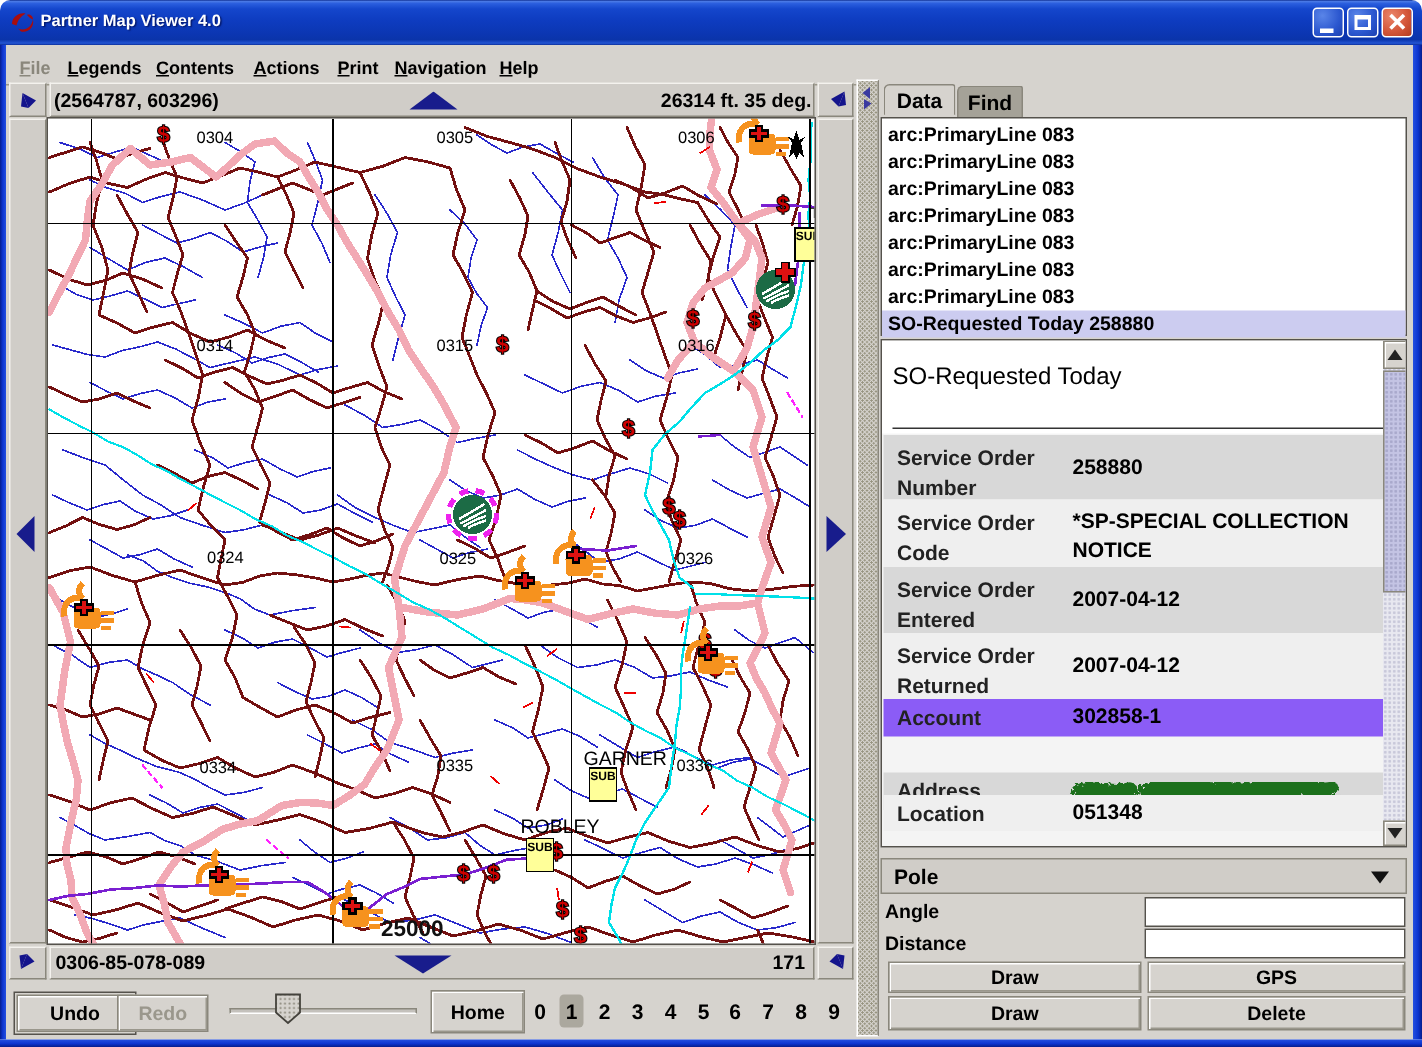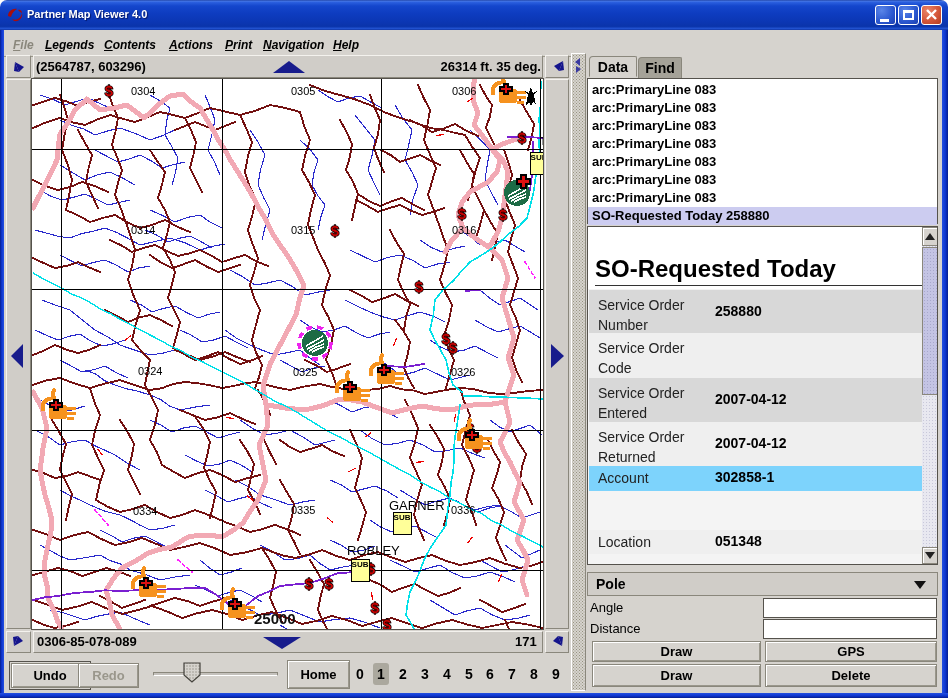--- a/index.html
+++ b/index.html
@@ -9,21 +9,21 @@
   background:linear-gradient(180deg,#0d2c8e 0%,#4a7ae6 3%,#2a5ede 8%,#1446cc 20%,#0e3cc0 45%,#0b36b2 75%,#0a34aa 88%,#2355d4 96%,#0c2f9a 100%);
   border-radius:7px 7px 0 0; }
 #titletext { left:27px; top:8px; color:#fff; font-size:11px; font-weight:bold; text-shadow:1px 1px 1px #04186a; }
 .winbtn { top:5px; width:21px; height:20px; border-radius:3px; border:1px solid #fff; }
 #btnmin { left:875px; background:radial-gradient(circle at 30% 25%,#5a85e8,#2b57cf 60%,#1b3fb0); }
 #btnmax { left:898px; background:radial-gradient(circle at 30% 25%,#5a85e8,#2b57cf 60%,#1b3fb0); }
 #btnclose { left:921px; background:radial-gradient(circle at 30% 25%,#ea8569,#d4573a 55%,#b33c1f); }
 .borderL { left:0; top:30px; width:4px; height:663px; background:linear-gradient(90deg,#051d8c 0%,#0d35d0 45%,#2450e0 100%); }
 .borderR { left:942px; top:30px; width:6px; height:663px; background:linear-gradient(90deg,#2450e0 0%,#0d35d0 55%,#051d8c 100%); }
 .borderB { left:0; top:693px; width:948px; height:5px; background:linear-gradient(180deg,#2450e0 0%,#0d35d0 55%,#051d8c 100%); }
-#menubar { left:4px; top:34px; width:938px; height:23px; background:#d6d3ce; border-bottom:1px solid #9a9789;font-style:italic; }
+#menubar { left:4px; top:34px; width:938px; height:23px; background:#d6d3ce; border-bottom:1px solid #9a9789; }
 .menuitem { position:absolute; top:4px; font-size:12px; font-weight:bold; color:#000; }
 .menuitem u { text-decoration:underline; }
 .cell { position:absolute; background:#d0cdc8; border:1px solid; border-color:#f4f2ee #8a877c #8a877c #f4f2ee; }
 .navarr { position:absolute; }
 #coordbar { left:33px; top:55px; width:510px; height:23px; }
 #coordtext { left:36px; top:59px; font-size:13px; font-weight:bold; }
 #disttext { left:437px; top:59px; width:104px; text-align:right; font-size:13px; font-weight:bold; }
 #statusbar { left:33px; top:631px; width:510px; height:22px; }
 #statustext { left:37px; top:634px; font-size:13px; font-weight:bold; }
 #pagenum { left:515px; top:634px; font-size:13px; font-weight:bold; }
@@ -33,25 +33,25 @@
 
 #splitter { left:571px; top:53px; width:15px; height:638px; background:#d6d3ce;
   background-image:radial-gradient(#96937f 0.7px, transparent 0.8px), radial-gradient(#96937f 0.7px, transparent 0.8px); background-size:3px 3px; background-position:0 0, 1.5px 1.5px; border:1px solid #fff; border-right-color:#8a877c; }
 
 #rightpanel { left:586px; top:53px; width:356px; height:638px; background:#d6d3ce; }
 .tab { position:absolute; height:21px; font-size:14px; font-weight:bold; text-align:center; border:1px solid #8a877c; border-bottom:none; border-radius:4px 2px 0 0; padding-top:2px; }
 #listbox { left:587px; top:78px; width:351px; height:146px; background:#fff; border:1px solid #55524c; font-size:13px; font-weight:bold; padding-top:2px; }
 .lrow { height:18px; padding-left:4px; line-height:18px; white-space:nowrap; }
 #detail { left:587px; top:226px; width:351px; height:339px; background:#f4f4f4; border:1px solid #55524c; overflow:hidden; }
 .drow { position:absolute; left:1px; width:333px; }
-.dlab { position:absolute; left:9px; font-size:14px; color:#222; line-height:20px; }
+.dlab { position:absolute; left:9px; font-size:14px; color:#222; line-height:20px;font-weight:bold; }
 .dval { position:absolute; left:126px; font-size:14px; font-weight:bold; color:#000; line-height:19px; white-space:nowrap; }
 #polebar { left:587px; top:572px; width:351px; height:24px; background:#d0cdc8; border:1px solid #8a877c; }
 .inp { position:absolute; background:#fff; border:1px solid #55524c; }
-.formlabel { position:absolute; font-size:13px; font-weight:normal; }
+.formlabel { position:absolute; font-size:13px; font-weight:bold; }
 </style></head>
 <body>
 <div class="abs" style="left:4px;top:30px;width:938px;height:663px;background:#d6d3ce"></div>
 <div class="abs" id="titlebar"></div>
 <svg class="abs" style="left:6px;top:6px" width="18" height="18" viewBox="0 0 18 18">
     <path d="M2 10 C2 5 7 2 11 3 C8 5 6 7 5 11 Z" fill="#a80d0d"></path>
     <path d="M6 13 C11 15 15 12 16 7 C17 12 13 16 8 15 Z" fill="#a80d0d"></path>
     <path d="M12 4 C14 3 16 5 16 7 L14 6 Z" fill="#a80d0d"></path>
   </svg>
 <div class="abs" id="titletext">Partner Map Viewer 4.0</div>
@@ -503,40 +503,59 @@
 <div class="lrow">arc:PrimaryLine 083</div>
 <div class="lrow">arc:PrimaryLine 083</div>
 <div class="lrow">arc:PrimaryLine 083</div>
 <div class="lrow">arc:PrimaryLine 083</div>
 <div class="lrow">arc:PrimaryLine 083</div>
 <div class="lrow" style="background:#ccccf0">SO-Requested Today 258880</div>
 </div>
 
 <div class="abs" id="detail">
 <div style="position:absolute;left:0;top:0;width:335px;height:62px;background:#fff"></div>
-<div style="position:absolute;left:7px;top:28px;font-size:24px;font-weight:bold">SO-Requested Today</div>
+<div style="position:absolute;left:7px;top:16px;font-size:16px;font-weight:normal">SO-Requested Today</div>
 <div style="position:absolute;left:7px;top:58px;width:327px;height:1px;background:#333"></div>
 <div class="drow" style="top:63px;height:43px;background:#d8d8d8">
       <div class="dlab" style="top:5px">Service Order<br>Number</div>
       <div class="dval" style="top:12px">258880</div>
     </div>
 <div class="drow" style="top:106px;height:45px;background:#efefef">
       <div class="dlab" style="top:5px">Service Order<br>Code</div>
+      <div class="dval" style="top:5px">*SP-SPECIAL COLLECTION<br>NOTICE</div>
     </div>
 <div class="drow" style="top:151px;height:44px;background:#d8d8d8">
       <div class="dlab" style="top:5px">Service Order<br>Entered</div>
       <div class="dval" style="top:12px">2007-04-12</div>
     </div>
 <div class="drow" style="top:195px;height:44px;background:#efefef">
       <div class="dlab" style="top:5px">Service Order<br>Returned</div>
       <div class="dval" style="top:12px">2007-04-12</div>
     </div>
-<div class="drow" style="top:239px;height:25px;background:#7dd3fc">
+<div class="drow" style="top:239px;height:25px;background:#8b5cf6">
       <div class="dlab" style="top:2px">Account</div>
       <div class="dval" style="top:2px">302858-1</div>
+    </div>
+<div class="drow" style="top:288px;height:25px;background:#d8d8d8">
+      <div class="dlab" style="top:2px">Address</div>
+      <div class="dval" style="top:2px">
+        <svg width="185" height="26" style="position:absolute;left:-2px;top:-1px">
+          <defs>
+            <filter id="rgh2" x="-10%" y="-30%" width="120%" height="160%">
+              <feTurbulence type="fractalNoise" baseFrequency="0.35" numOctaves="3" seed="11" result="n"></feTurbulence>
+              <feDisplacementMap in="SourceGraphic" in2="n" scale="7"></feDisplacementMap>
+            </filter>
+          </defs>
+          <g filter="url(#rgh2)">
+            <path d="M7 13 C17 8 30 15 40 11" stroke="#1d701d" stroke-width="11" fill="none" stroke-linecap="round"></path>
+            <path d="M52 11 C77 5 107 14 137 9 C152 7 167 12 174 10" stroke="#1d701d" stroke-width="11" fill="none" stroke-linecap="round"></path>
+            <path d="M57 18 C87 14 122 19 152 15" stroke="#1d701d" stroke-width="6" fill="none"></path>
+          </g>
+        </svg>
+      </div>
     </div>
 <div class="drow" style="top:303px;height:24px;background:#efefef">
       <div class="dlab" style="top:2px">Location</div>
       <div class="dval" style="top:2px">051348</div>
     </div>
 
 <div style="position:absolute;left:334px;top:0px;width:16px;height:338px;background:#e8e8f0;background-image:radial-gradient(#c8c8da 0.8px, transparent 1px);background-size:3px 3px"></div>
 <div style="position:absolute;left:334px;top:0px;width:16px;height:19px;background:#d6d3ce;border:1px solid #8a877c;box-shadow:inset 1px 1px 0 #fff"><svg width="14" height="17">
         <polygon points="7,5 12,12 2,12" fill="#222"></polygon>
       </svg></div>

